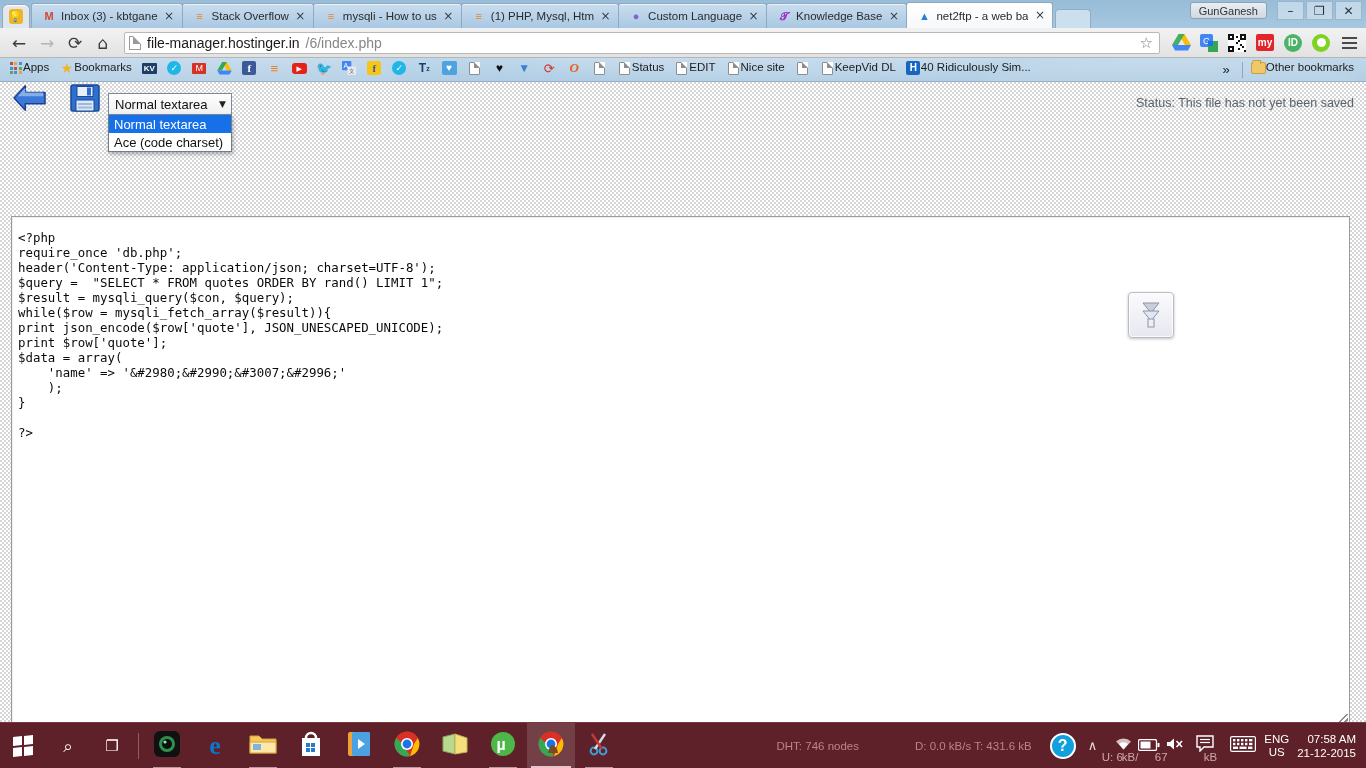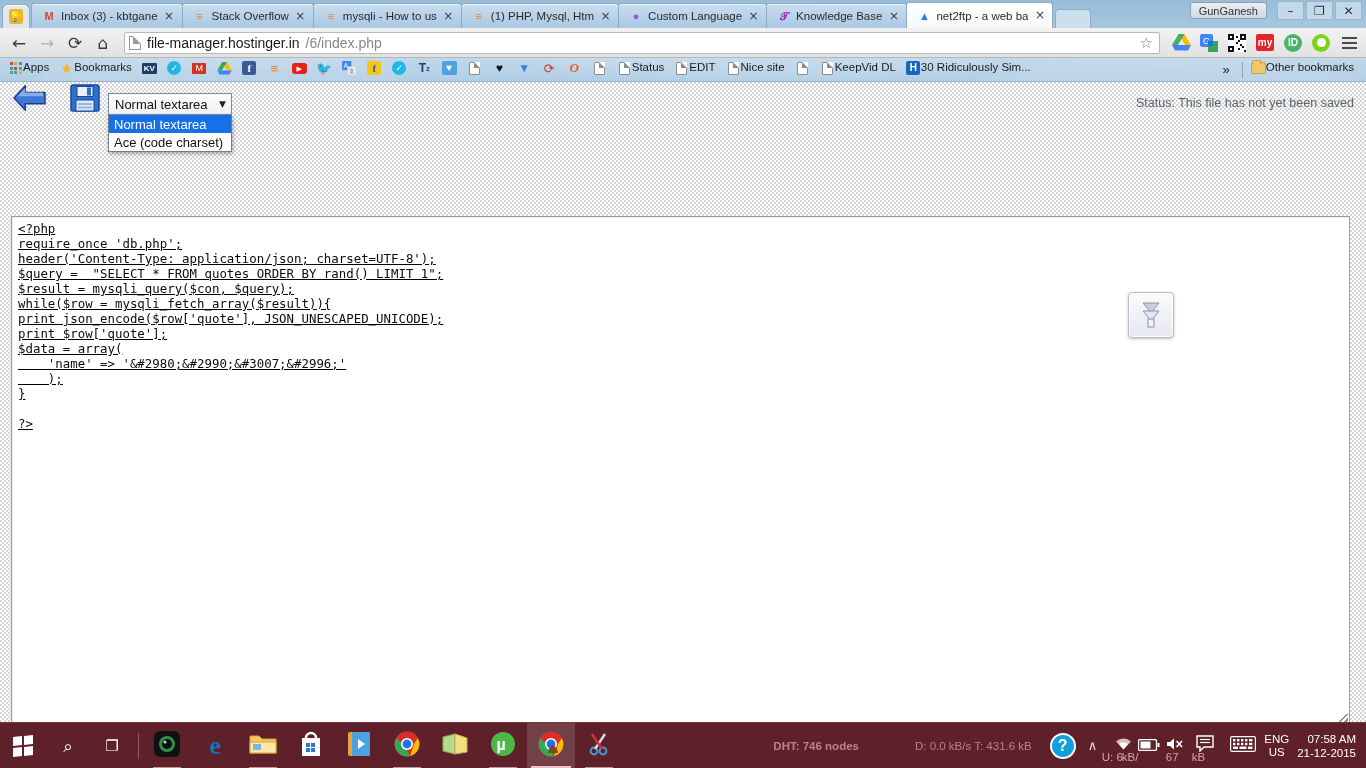--- a/index.html
+++ b/index.html
@@ -202,22 +202,21 @@
   .editor-wrap {
     position: absolute; left: 11px; top: 134px;
     width: 1339px; height: 514px;
     background: #fff;
     border: 1px solid #9b9b9b;
     box-shadow: inset 1px 1px 0 #efefef;
     overflow: hidden;
   }
   .editor-inner {
     position: relative; width: 100%; height: 100%;
-    padding: 4px 6px;
-    text-decoration: underline;
+    padding: 13px 6px;
   }
   .code {
     margin: 0; font-family: "DejaVu Sans Mono", "Liberation Mono", monospace;
     font-size: 12.4px; line-height: 15px; color: #0a0a0a;
     white-space: pre;
   }
   .grip {
     position:absolute; right: 1px; bottom: 1px; width: 14px; height: 14px;
     background:
       linear-gradient(135deg, transparent 0 44%, #8c8c8c 44% 52%, transparent 52%),
@@ -556,21 +555,21 @@
     <div class="bm">
       <span class="bico">
           <span class="docicon"></span>
         </span>
       <span>KeepVid DL</span>
     </div>
     <div class="bm">
       <span class="bico">
           <span style="display:block;width:14px;height:14px;background:#1666c0;color:#fff;font-size:10px;font-weight:bold;line-height:14px;text-align:center;border-radius:2px;">H</span>
         </span>
-      <span>30 Ridiculously Sim...</span>
+      <span>40 Ridiculously Sim...</span>
     </div>
 
     <div class="bm-overflow">»</div>
     <div class="bm-sep"></div>
     <div class="bm" style="padding-right:8px;">
       <span class="bico">
           <span class="folder"></span>
         </span>
       <span>Other bookmarks</span>
     </div>
@@ -750,21 +749,21 @@
             <circle cx="8" cy="20" r="3.4" fill="none" stroke="#3f9fd4" stroke-width="2"></circle>
             <circle cx="17" cy="20" r="3.4" fill="none" stroke="#3f9fd4" stroke-width="2"></circle>
             <line x1="9" y1="18" x2="19" y2="3" stroke="#d8dde4" stroke-width="2.4"></line>
             <line x1="16" y1="18" x2="6" y2="3" stroke="#c23b3b" stroke-width="2.4"></line>
           </svg>
       </span>
     </div>
   </div>
 
   <div class="tray">
-    <div class="torrent-stat" style="margin-right:56px;font-weight:bold;">DHT: 746 nodes</div>
+    <div class="torrent-stat" style="margin-right:56px;">DHT: 746 nodes</div>
     <div class="torrent-stat" style="margin-right:18px;">D: 0.0 kB/s T: 431.6 kB</div>
 
     <div class="help-circle" style="margin-right:12px;">?</div>
 
     <div class="tray-icons" style="position:relative;">
       <span class="tray-ic">∧</span>
       <span class="overlap-text" style="left:14px;top:16px;">U: 6</span>
       <span style="margin-left:12px;">
         <svg width="17" height="14" viewBox="0 0 17 14">
             <path d="M8.5 12.5 L1 4.5 a11 11 0 0 1 15 0 Z" fill="#e9dada" opacity=".85"></path>
@@ -772,29 +771,29 @@
           </svg>
       </span>
       <span class="overlap-text" style="left:34px;top:16px;">kB/</span>
       <span>
         <svg width="22" height="12" viewBox="0 0 22 12">
             <rect x="0.5" y="0.5" width="18" height="11" rx="1.5" fill="none" stroke="#fff" stroke-width="1.3"></rect>
             <rect x="2.5" y="2.5" width="10" height="7" fill="#fff"></rect>
             <rect x="19.5" y="4" width="2" height="4" fill="#fff"></rect>
           </svg>
       </span>
-      <span class="overlap-text" style="left:78px;top:16px;">67</span>
+      <span class="overlap-text" style="left:67px;top:16px;">67</span>
       <span>
         <svg width="18" height="14" viewBox="0 0 18 14">
             <polygon points="1,5 4,5 8,1.5 8,12.5 4,9 1,9" fill="#fff"></polygon>
             <line x1="10.5" y1="4" x2="16" y2="10" stroke="#fff" stroke-width="1.6"></line>
             <line x1="16" y1="4" x2="10.5" y2="10" stroke="#fff" stroke-width="1.6"></line>
           </svg>
       </span>
-      <span class="overlap-text" style="left:104px;top:16px;">kB</span>
+      <span class="overlap-text" style="left:116px;top:16px;">kB</span>
       <span style="margin-left:6px;">
         <svg width="18" height="17" viewBox="0 0 18 17">
             <path d="M1 1 h16 v11 h-9 l-4 4 v-4 h-3 Z" fill="none" stroke="#fff" stroke-width="1.4"></path>
             <line x1="4" y1="4.5" x2="14" y2="4.5" stroke="#fff" stroke-width="1.2"></line>
             <line x1="4" y1="7.5" x2="14" y2="7.5" stroke="#fff" stroke-width="1.2"></line>
           </svg>
       </span>
       <span style="margin-left:10px;">
         <svg width="26" height="16" viewBox="0 0 26 16">
             <rect x="0.6" y="0.6" width="24.8" height="14.8" rx="1.5" fill="none" stroke="#fff" stroke-width="1.2"></rect>

